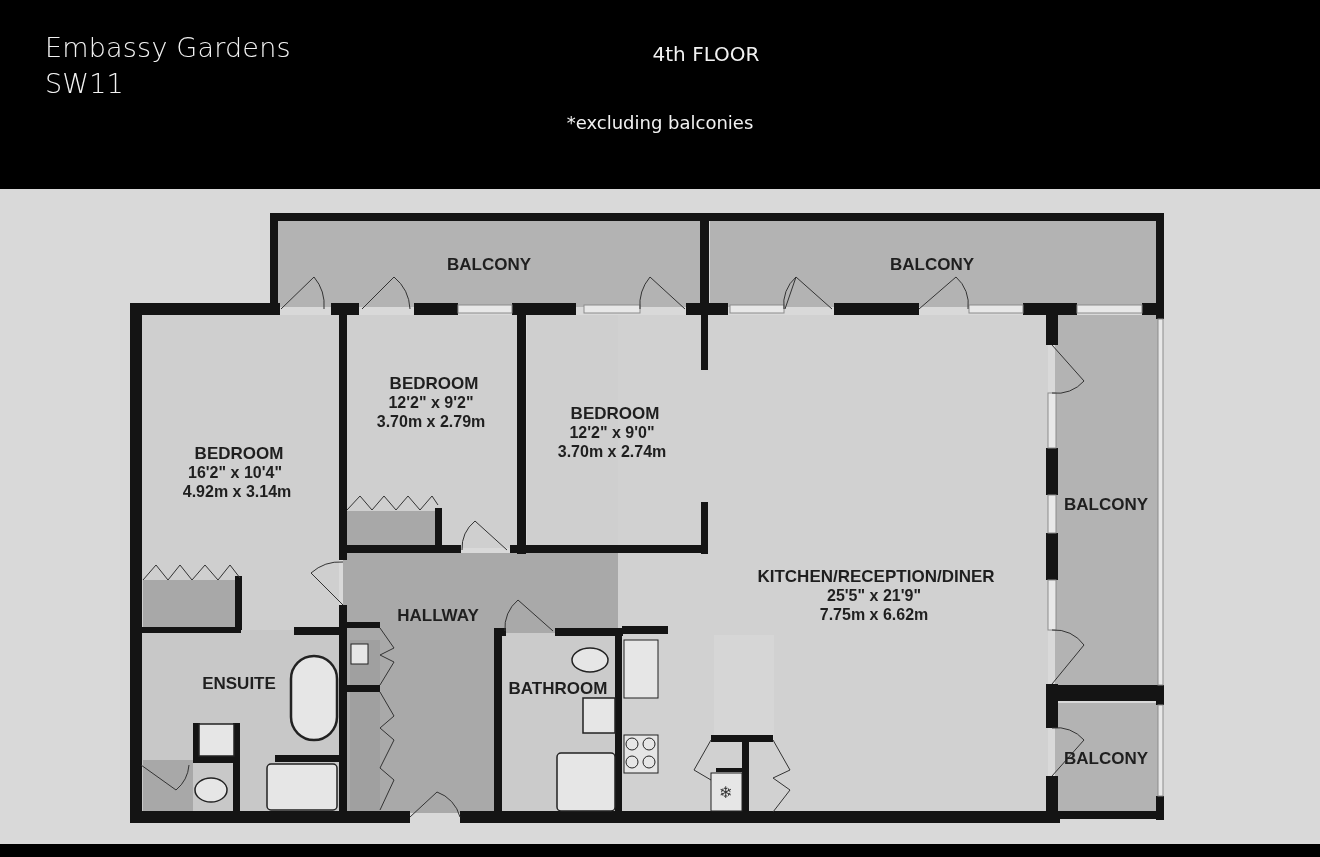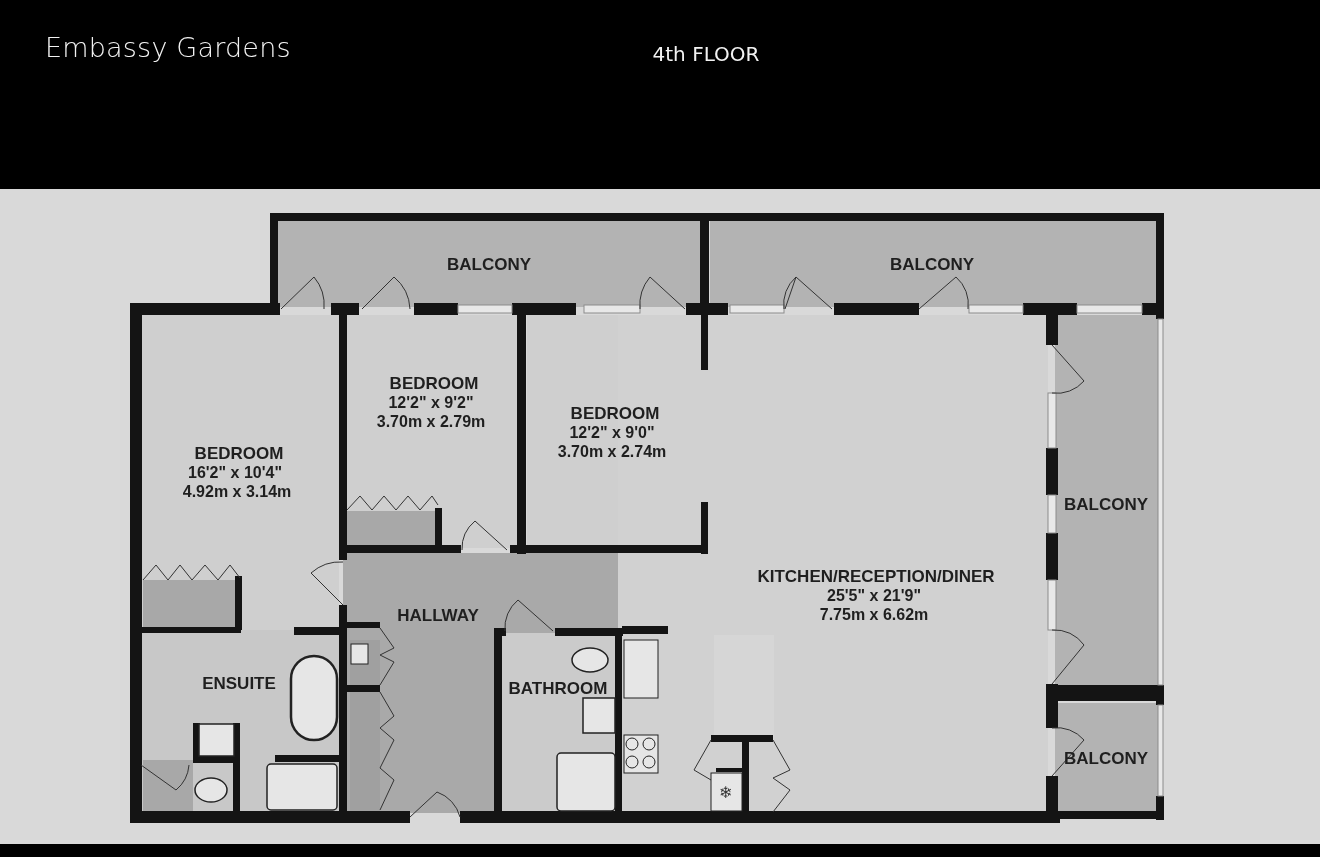--- a/index.html
+++ b/index.html
@@ -36,22 +36,24 @@
   .room-label {
     font-family: "Liberation Sans", sans-serif; font-weight: bold; fill: #1f1f1f;
   }
 </style>
 </head>
 <body>
 
 <div class="header">
   <div class="prop-name">
     <div>Embassy Gardens</div>
+    <div>SW11</div>
   </div>
   <div class="floor-info floor-title"><span>4th FLOOR</span></div>
+  <div class="floor-info floor-note"><span>*excluding balconies</span></div>
 </div>
 
 <div class="plan-area"></div>
 
 <svg width="1320" height="857" viewBox="0 0 1320 857">
 
   <g>
 
     <rect x="278" y="221" width="422" height="86" fill="#b3b3b3"></rect>
     <rect x="710" y="221" width="448" height="86" fill="#b3b3b3"></rect>

